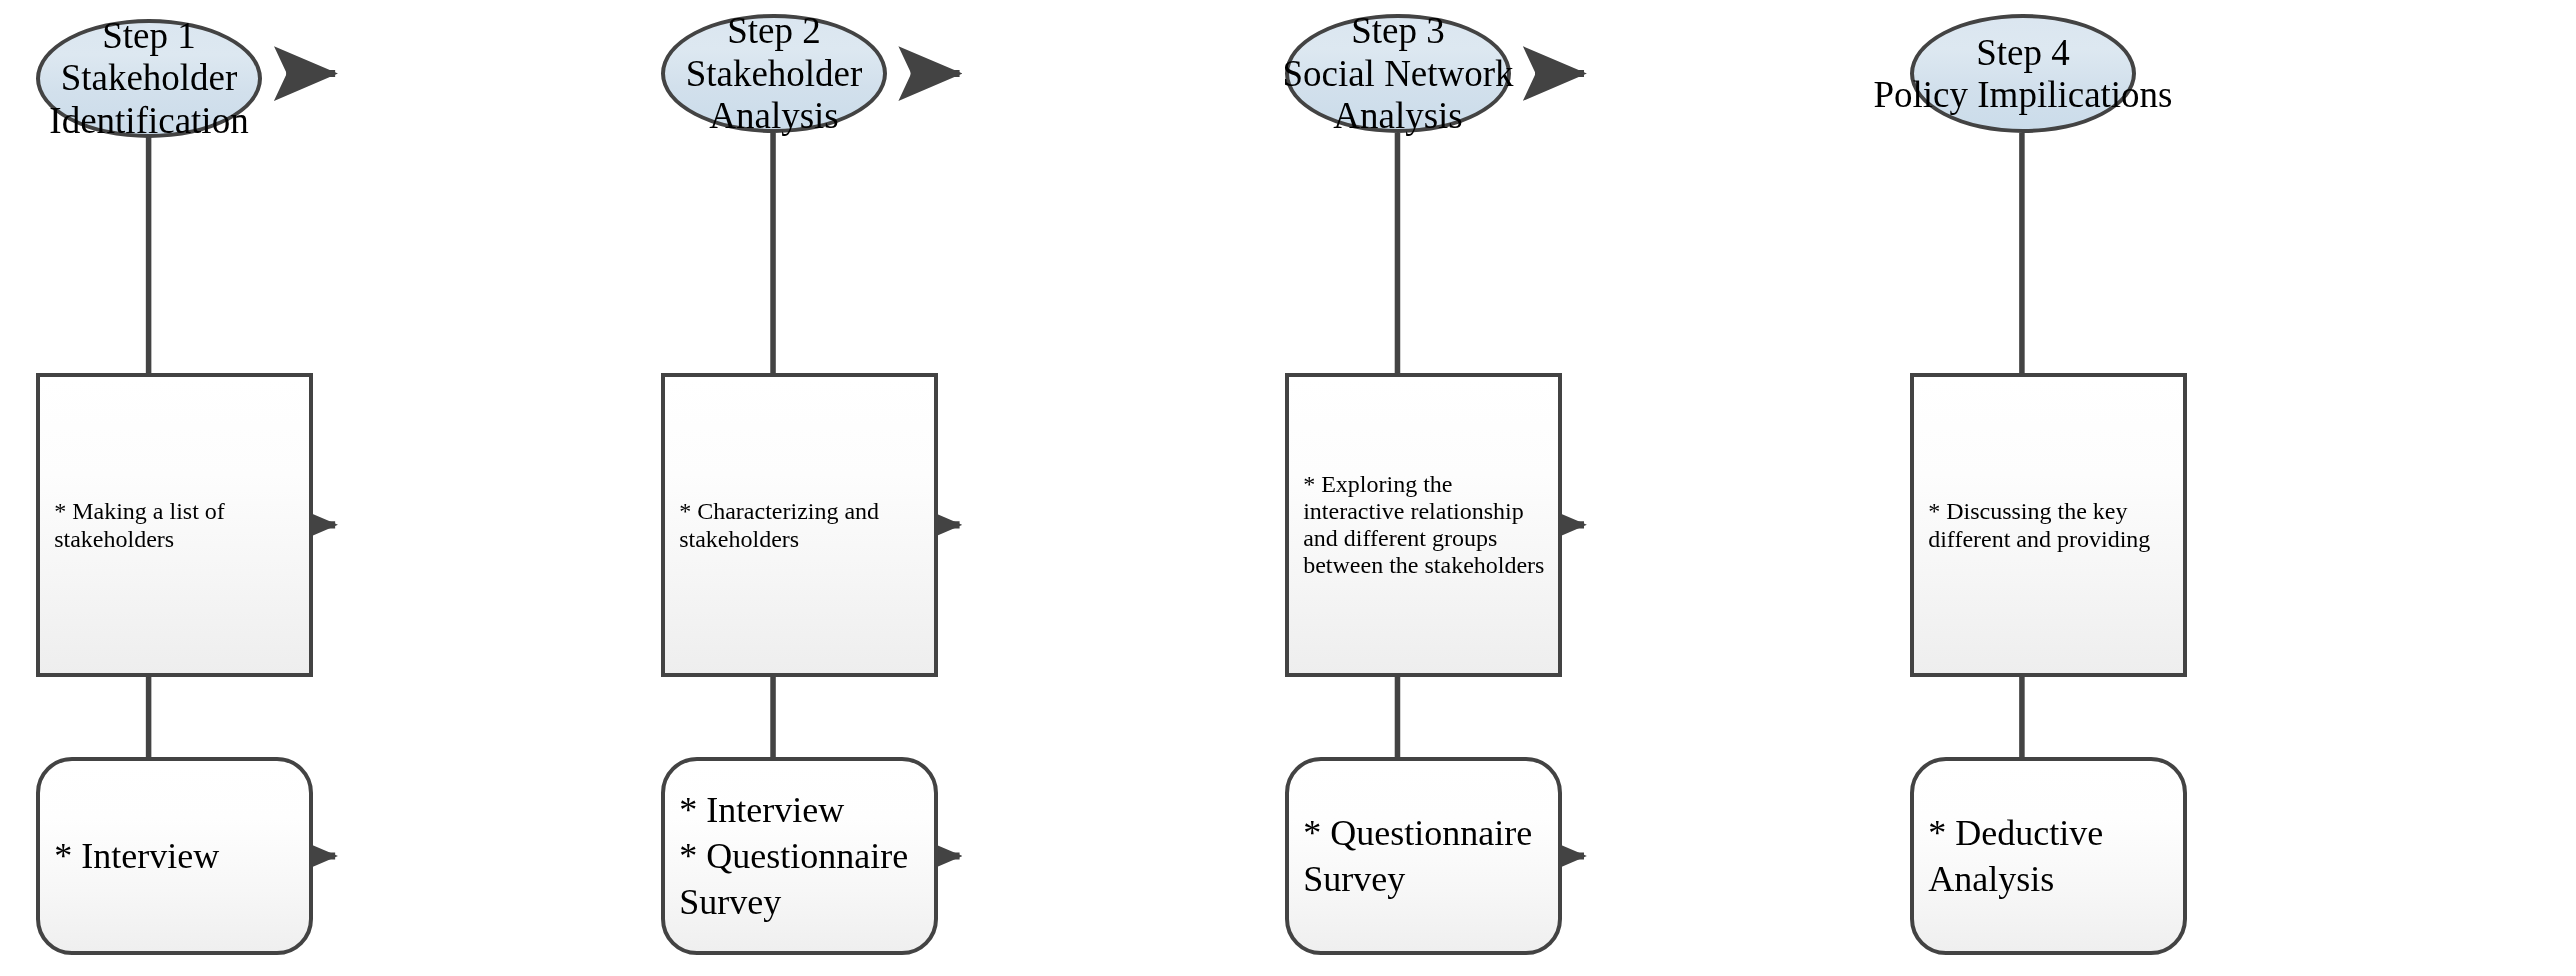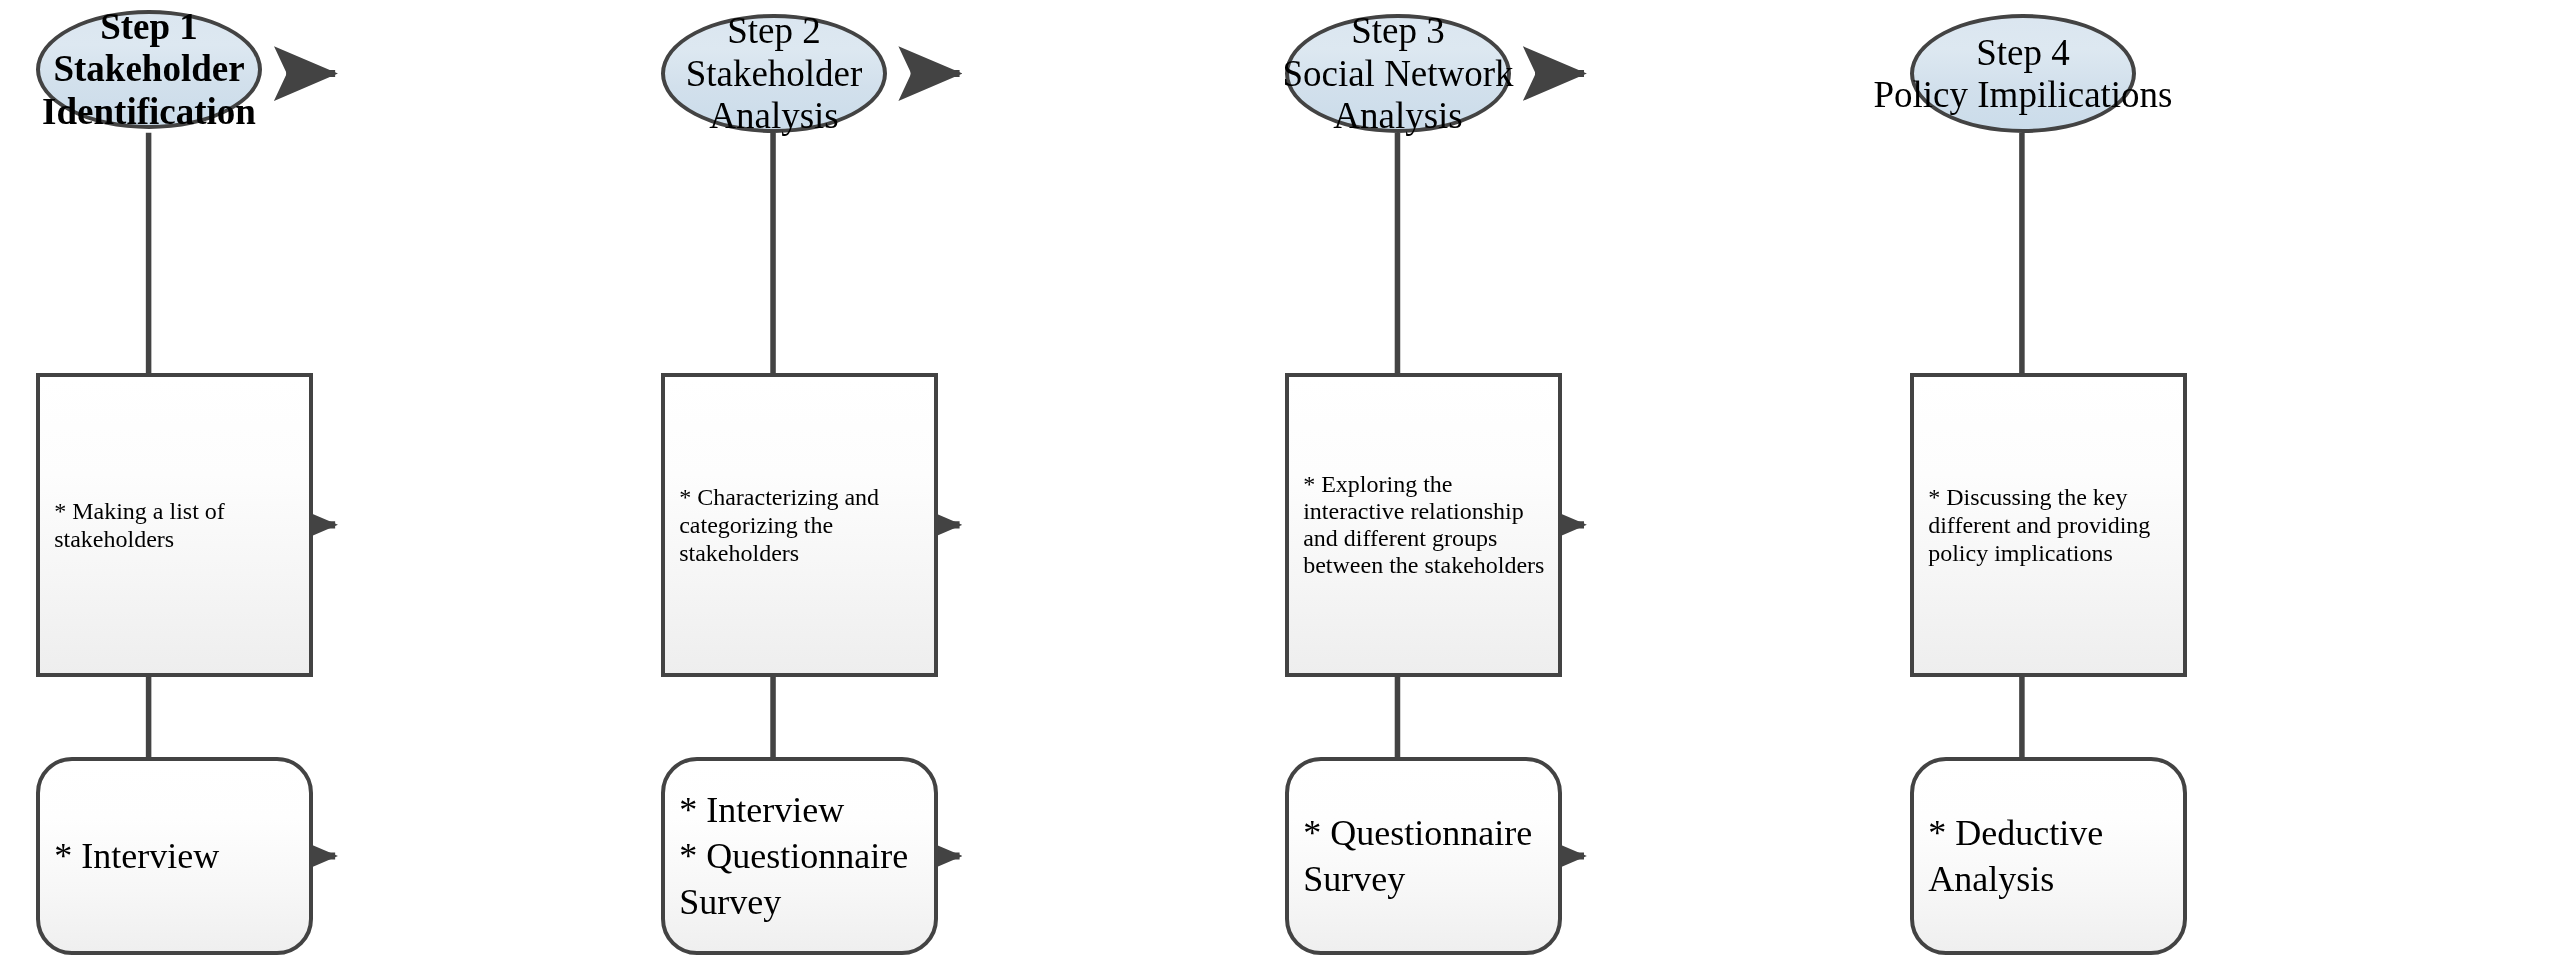--- a/index.html
+++ b/index.html
@@ -134,21 +134,21 @@
     </g>
 
     <g stroke="#434343" stroke-width="7" fill="none">
       <line x1="188" y1="855" x2="188" y2="960"></line>
       <line x1="978" y1="855" x2="978" y2="960"></line>
       <line x1="1768" y1="855" x2="1768" y2="960"></line>
       <line x1="2558" y1="855" x2="2558" y2="960"></line>
     </g>
   </svg>
 
-  <div class="step-ellipse" style="left:36px; top:10px; width:226px; height:119px;font-weight:bold;">
+  <div class="step-ellipse" style="left:36px; top:19px; width:226px; height:119px;">
     <span class="ell-line">Step 1</span>
     <span class="ell-line">Stakeholder</span>
     <span class="ell-line">Identification</span>
   </div>
 
   <div class="step-ellipse" style="left:661px; top:14.2px; width:226px; height:119px;">
     <span class="ell-line">Step 2</span>
     <span class="ell-line">Stakeholder</span>
     <span class="ell-line">Analysis</span>
   </div>
@@ -167,39 +167,37 @@
   <div class="activity-box" style="left:36px; top:373px; width:277px; height:304px;">
     <div class="box-text">
       <span class="tline">* Making a list of</span>
       <span class="tline">stakeholders</span>
     </div>
   </div>
 
   <div class="activity-box" style="left:661px; top:373px; width:277px; height:304px;">
     <div class="box-text">
       <span class="tline">* Characterizing and</span>
-      <span class="tline">categorizing the</span>
       <span class="tline">stakeholders</span>
     </div>
   </div>
 
   <div class="activity-box" style="left:1285px; top:373px; width:277px; height:304px;">
     <div class="box-text" style="line-height:1.12;">
       <span class="tline">* Exploring the</span>
       <span class="tline">interactive relationship</span>
       <span class="tline">and different groups</span>
       <span class="tline">between the stakeholders</span>
     </div>
   </div>
 
   <div class="activity-box" style="left:1910px; top:373px; width:277px; height:304px;">
     <div class="box-text">
       <span class="tline">* Discussing the key</span>
       <span class="tline">different and providing</span>
-      <span class="tline">policy implications</span>
     </div>
   </div>
 
   <div class="method-box" style="left:36px; top:757px; width:277px; height:198px;">
     <div class="box-text">
       <span class="tline">* Interview</span>
     </div>
   </div>
 
   <div class="method-box" style="left:661px; top:757px; width:277px; height:198px;">

